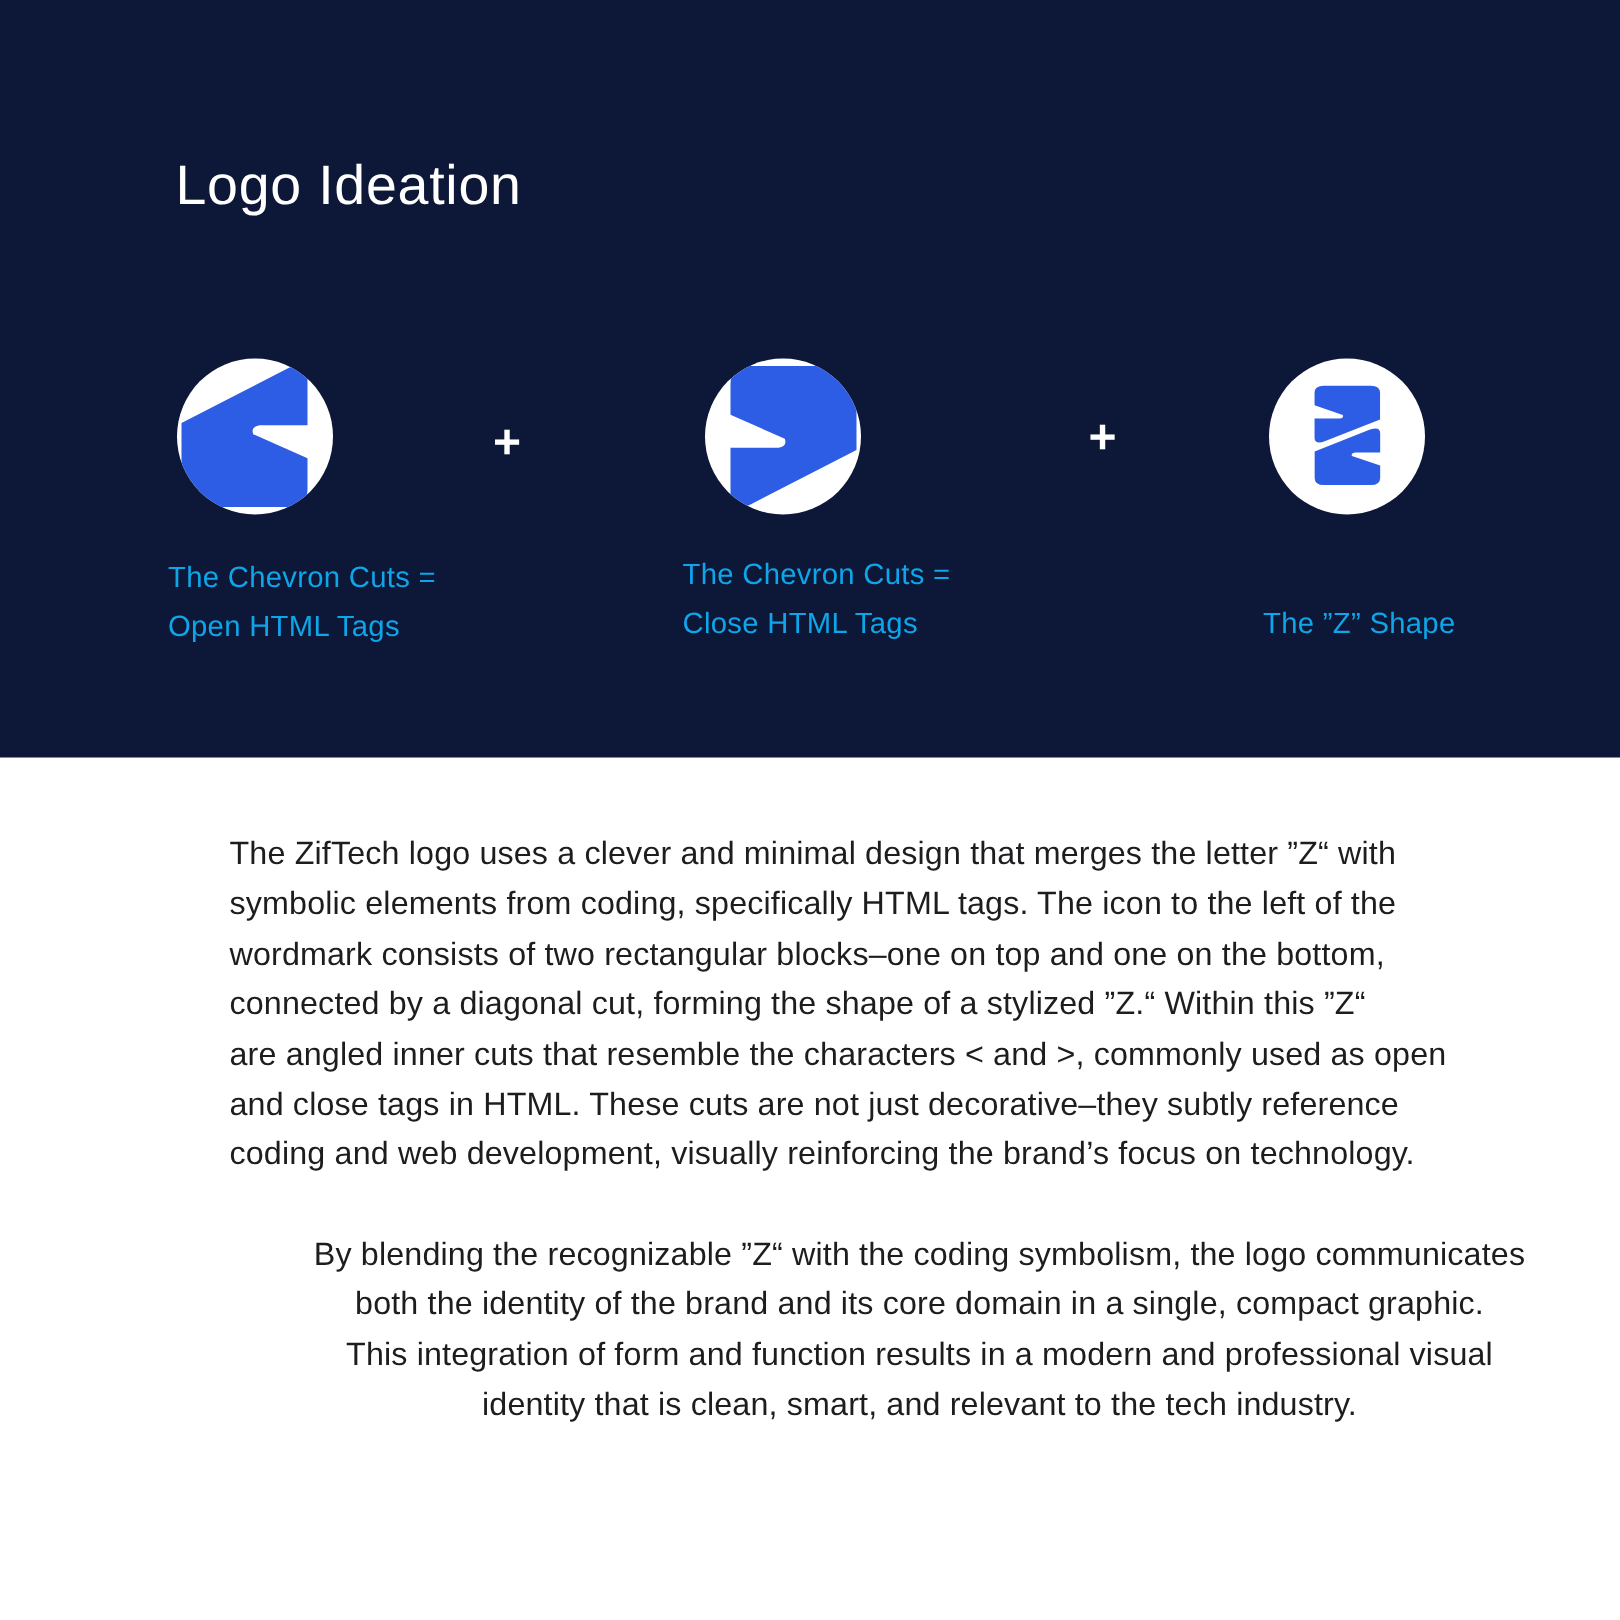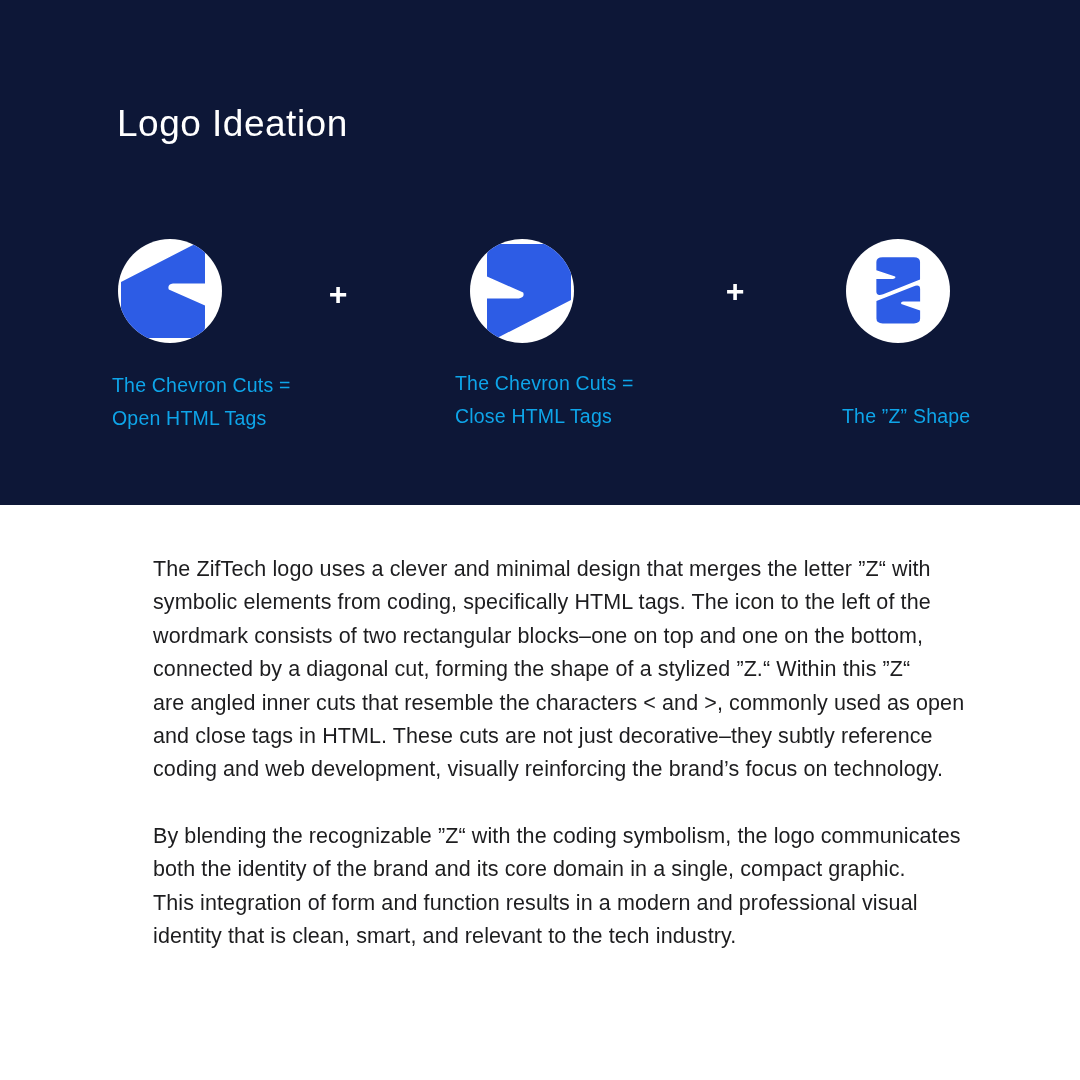--- a/index.html
+++ b/index.html
@@ -69,21 +69,21 @@
     width: 920px;
     margin-left: 48px;
   }
   .body-copy p {
     color: #1d1d1f;
     font-size: 21.5px;
     line-height: 33.4px;
     white-space: pre-line;
     letter-spacing: 0.1px;
   }
-  .body-copy p + p { margin-top: 33px; }
+  .body-copy p + p { margin-top: 33px; text-align: center; }
 </style>
 </head>
 <body>
 
 <div class="canvas">
 
   <section class="hero">
 
     <h1 class="page-title">Logo Ideation</h1>
 

